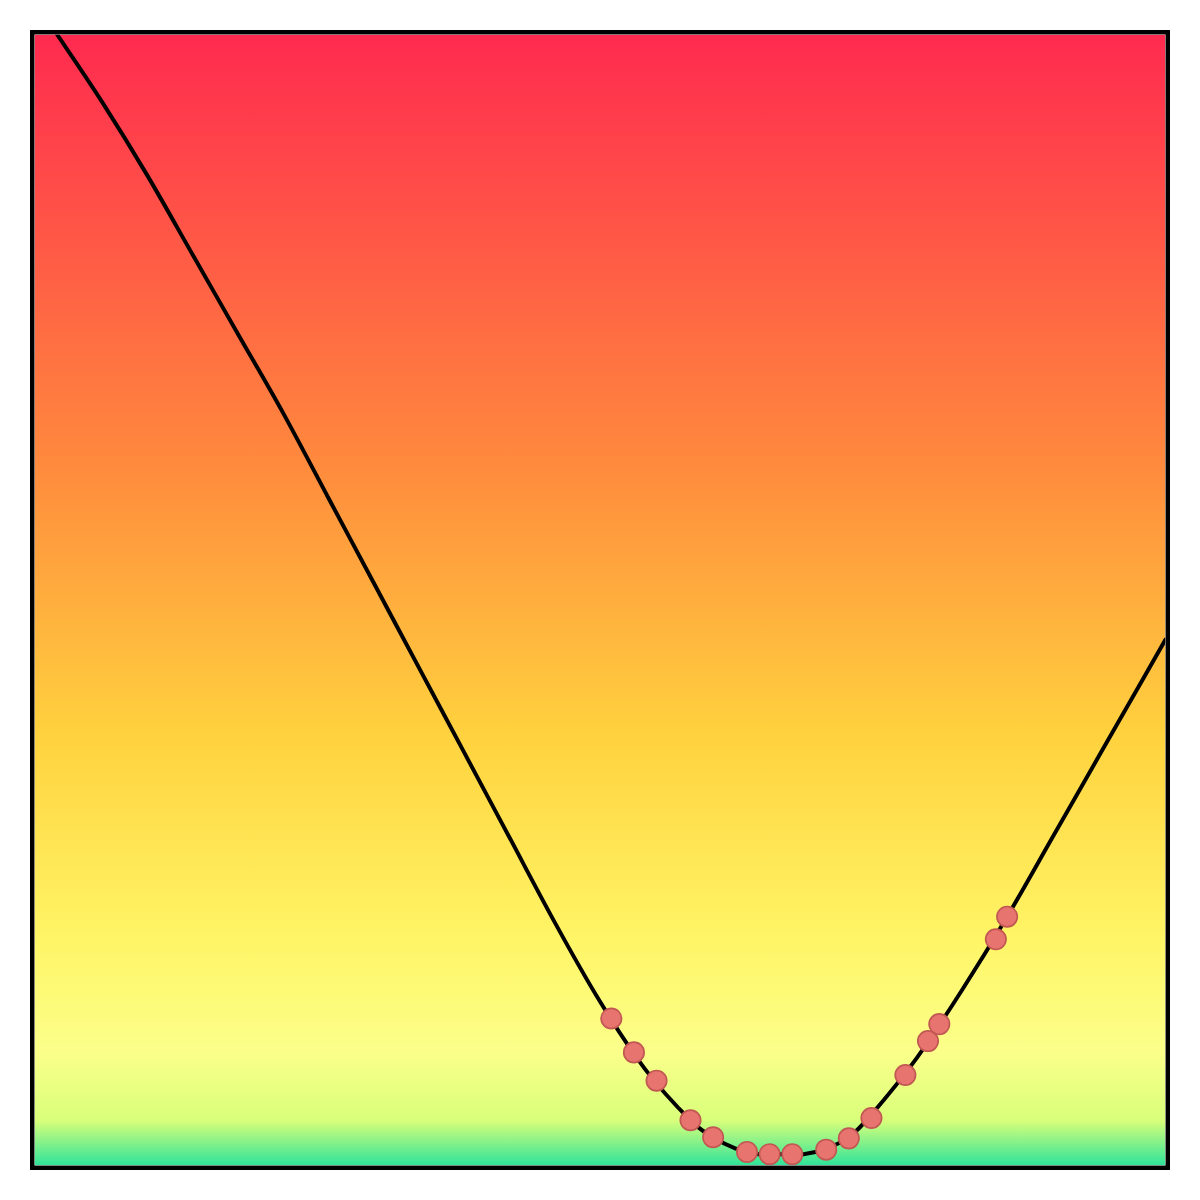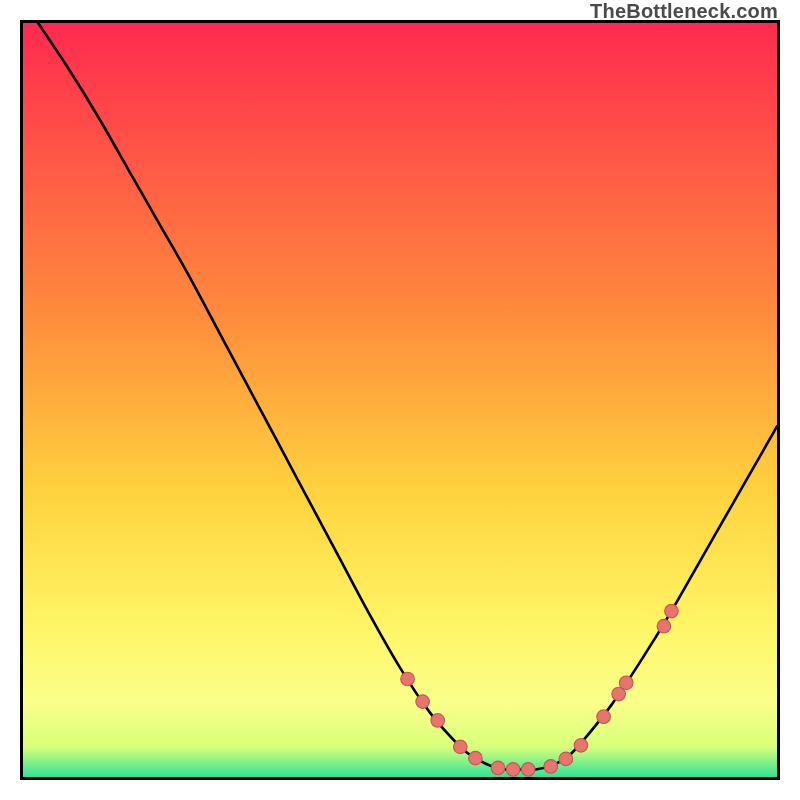--- a/index.html
+++ b/index.html
@@ -42,21 +42,20 @@
     position: absolute;
     inset: 0;
     width: 100%;
     height: 100%;
   }
 </style>
 </head>
 <body>
 
 <div class="chart-wrap">
-  <div class="attribution">TheBottleneck.com</div>
 
   <div class="plot-area">
     <svg class="gradient-bg" viewBox="0 0 754 754" preserveAspectRatio="none">
       <defs>
         <linearGradient id="bg" x1="0" y1="0" x2="0" y2="1">
           <stop id="g0" offset="0%" stop-color="#ff2a4f"></stop>
           <stop id="g1" offset="38%" stop-color="#ff8a3d"></stop>
           <stop id="g2" offset="62%" stop-color="#ffd23e"></stop>
           <stop id="g3" offset="80%" stop-color="#fff566"></stop>
           <stop id="g4" offset="90%" stop-color="#fbff8a"></stop>

